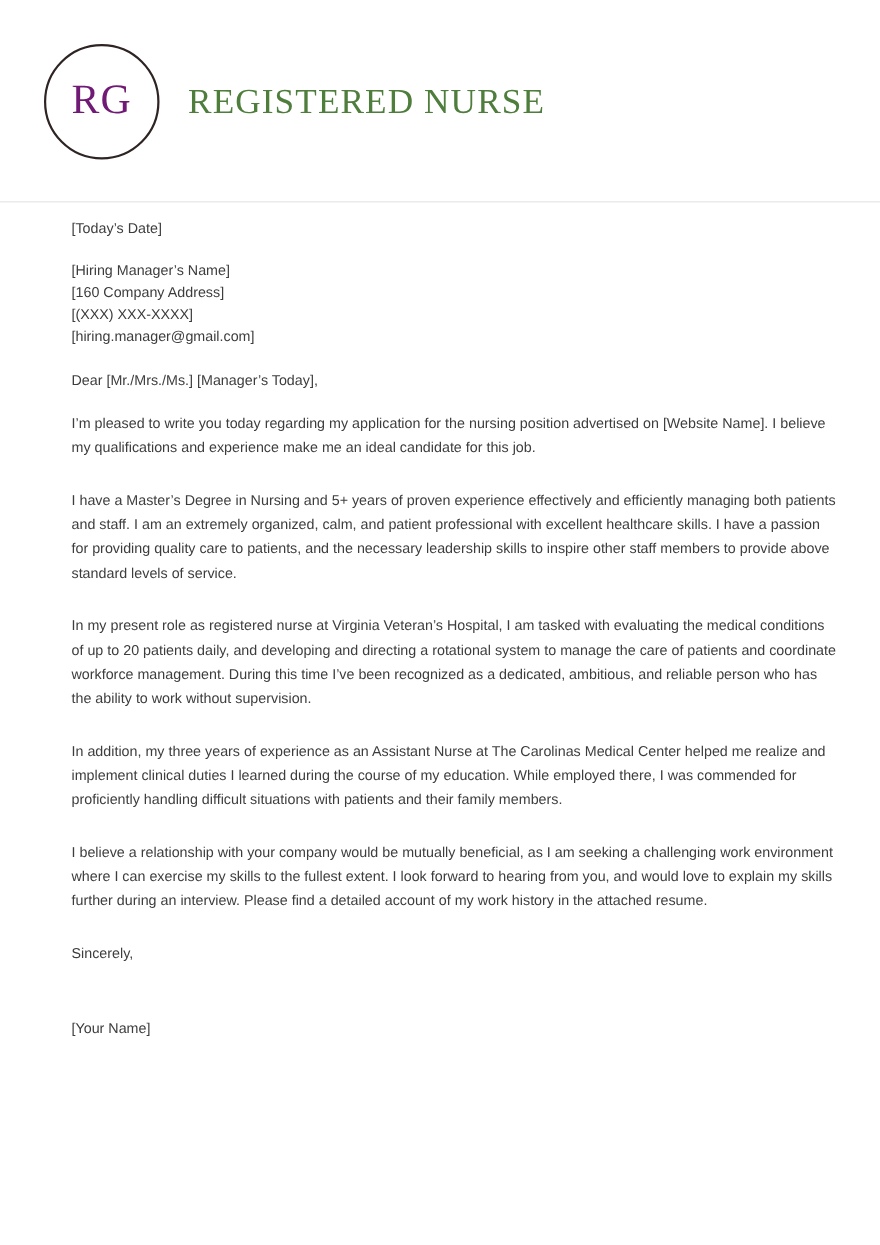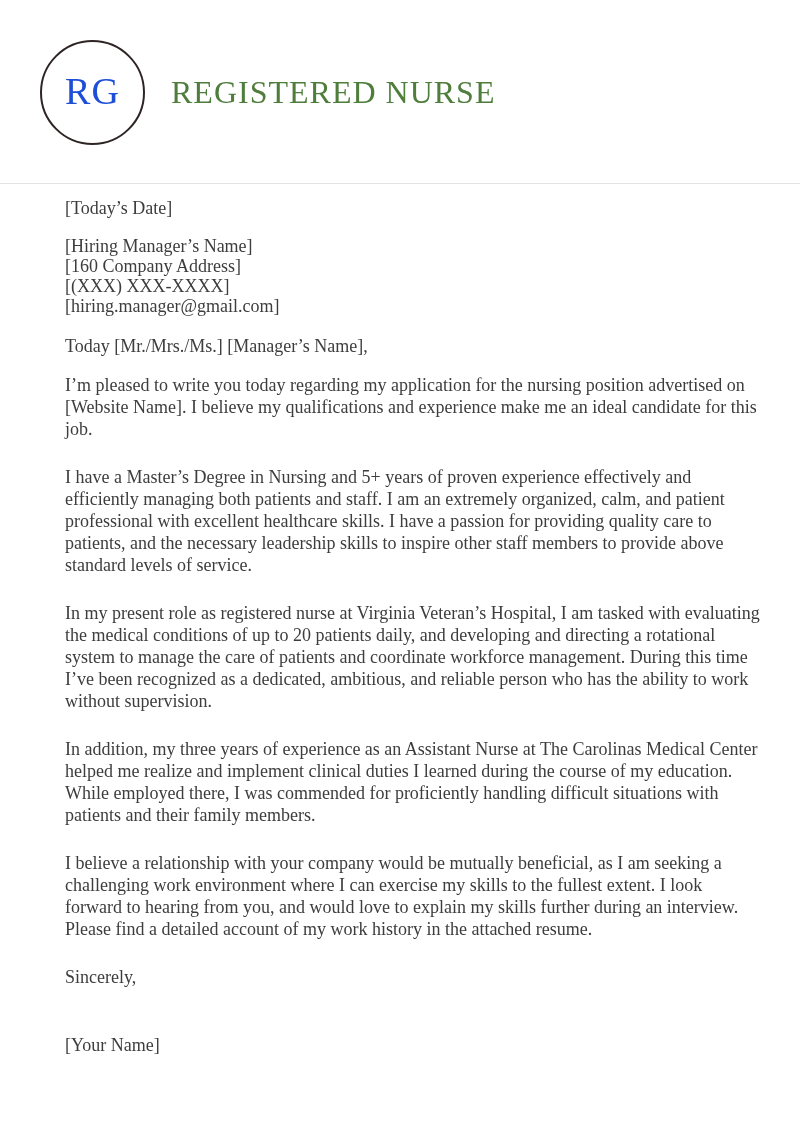--- a/index.html
+++ b/index.html
@@ -26,21 +26,21 @@
     border: 2px solid #2e2424;
     border-radius: 50%;
     display: flex;
     align-items: center;
     justify-content: center;
   }
   .monogram {
     font-family: "Liberation Serif", "DejaVu Serif", serif;
     font-size: 38px;
     font-weight: 400;
-    color: #1d4ed8;
+    color: #701a75;
     letter-spacing: 1px;
     line-height: 1;
     padding-bottom: 4px;
   }
   .header-text { display: flex; flex-direction: row; }
   .page-title {
     font-family: "Liberation Serif", "DejaVu Serif", serif;
     font-size: 32px;
     font-weight: 500;
     color: #4e7d3c;
@@ -58,23 +58,22 @@
   .header-divider {
     border: none;
     border-top: 1px solid #e3e3e3;
     margin: 38px 0 0 0;
     width: 100%;
   }
   
   .letter {
     padding: 13px 40px 0 65px;
     color: #3d3d3d;
-    font-size: 18px;
+    font-size: 13px;
     line-height: 22px;
-    font-family: Liberation Serif, serif;
   }
   .date-line { margin-bottom: 17px; }
   .recipient-block { line-height: 20px; margin-bottom: 19px; }
   .salutation { margin-bottom: 17px; }
   .body-paragraph { margin-bottom: 26px; }
   .closing { margin-bottom: 46px; }
   .signature { margin-bottom: 0; }
 </style>
 </head>
 <body>
@@ -95,21 +94,21 @@
   <main class="letter">
     <p class="date-line">[Today’s Date]</p>
 
     <div class="recipient-block">
       <div>[Hiring Manager’s Name]</div>
       <div>[160 Company Address]</div>
       <div>[(XXX) XXX-XXXX]</div>
       <div>[hiring.manager@gmail.com]</div>
     </div>
 
-    <p class="salutation">Today [Mr./Mrs./Ms.] [Manager’s Name],</p>
+    <p class="salutation">Dear [Mr./Mrs./Ms.] [Manager’s Today],</p>
 
     <p class="body-paragraph">I’m pleased to write you today regarding my application for the nursing position advertised on [Website Name]. I believe my qualifications and experience make me an ideal candidate for this job.</p>
     <p class="body-paragraph">I have a Master’s Degree in Nursing and 5+ years of proven experience effectively and efficiently managing both patients and staff. I am an extremely organized, calm, and patient professional with excellent healthcare skills. I have a passion for providing quality care to patients, and the necessary leadership skills to inspire other staff members to provide above standard levels of service.</p>
     <p class="body-paragraph">In my present role as registered nurse at Virginia Veteran’s Hospital, I am tasked with evaluating the medical conditions of up to 20 patients daily, and developing and directing a rotational system to manage the care of patients and coordinate workforce management. During this time I’ve been recognized as a dedicated, ambitious, and reliable person who has the ability to work without supervision.</p>
     <p class="body-paragraph">In addition, my three years of experience as an Assistant Nurse at The Carolinas Medical Center helped me realize and implement clinical duties I learned during the course of my education. While employed there, I was commended for proficiently handling difficult situations with patients and their family members.</p>
     <p class="body-paragraph">I believe a relationship with your company would be mutually beneficial, as I am seeking a challenging work environment where I can exercise my skills to the fullest extent. I look forward to hearing from you, and would love to explain my skills further during an interview. Please find a detailed account of my work history in the attached resume.</p>
 
     <p class="closing">Sincerely,</p>
     <p class="signature">[Your Name]</p>
   </main>

